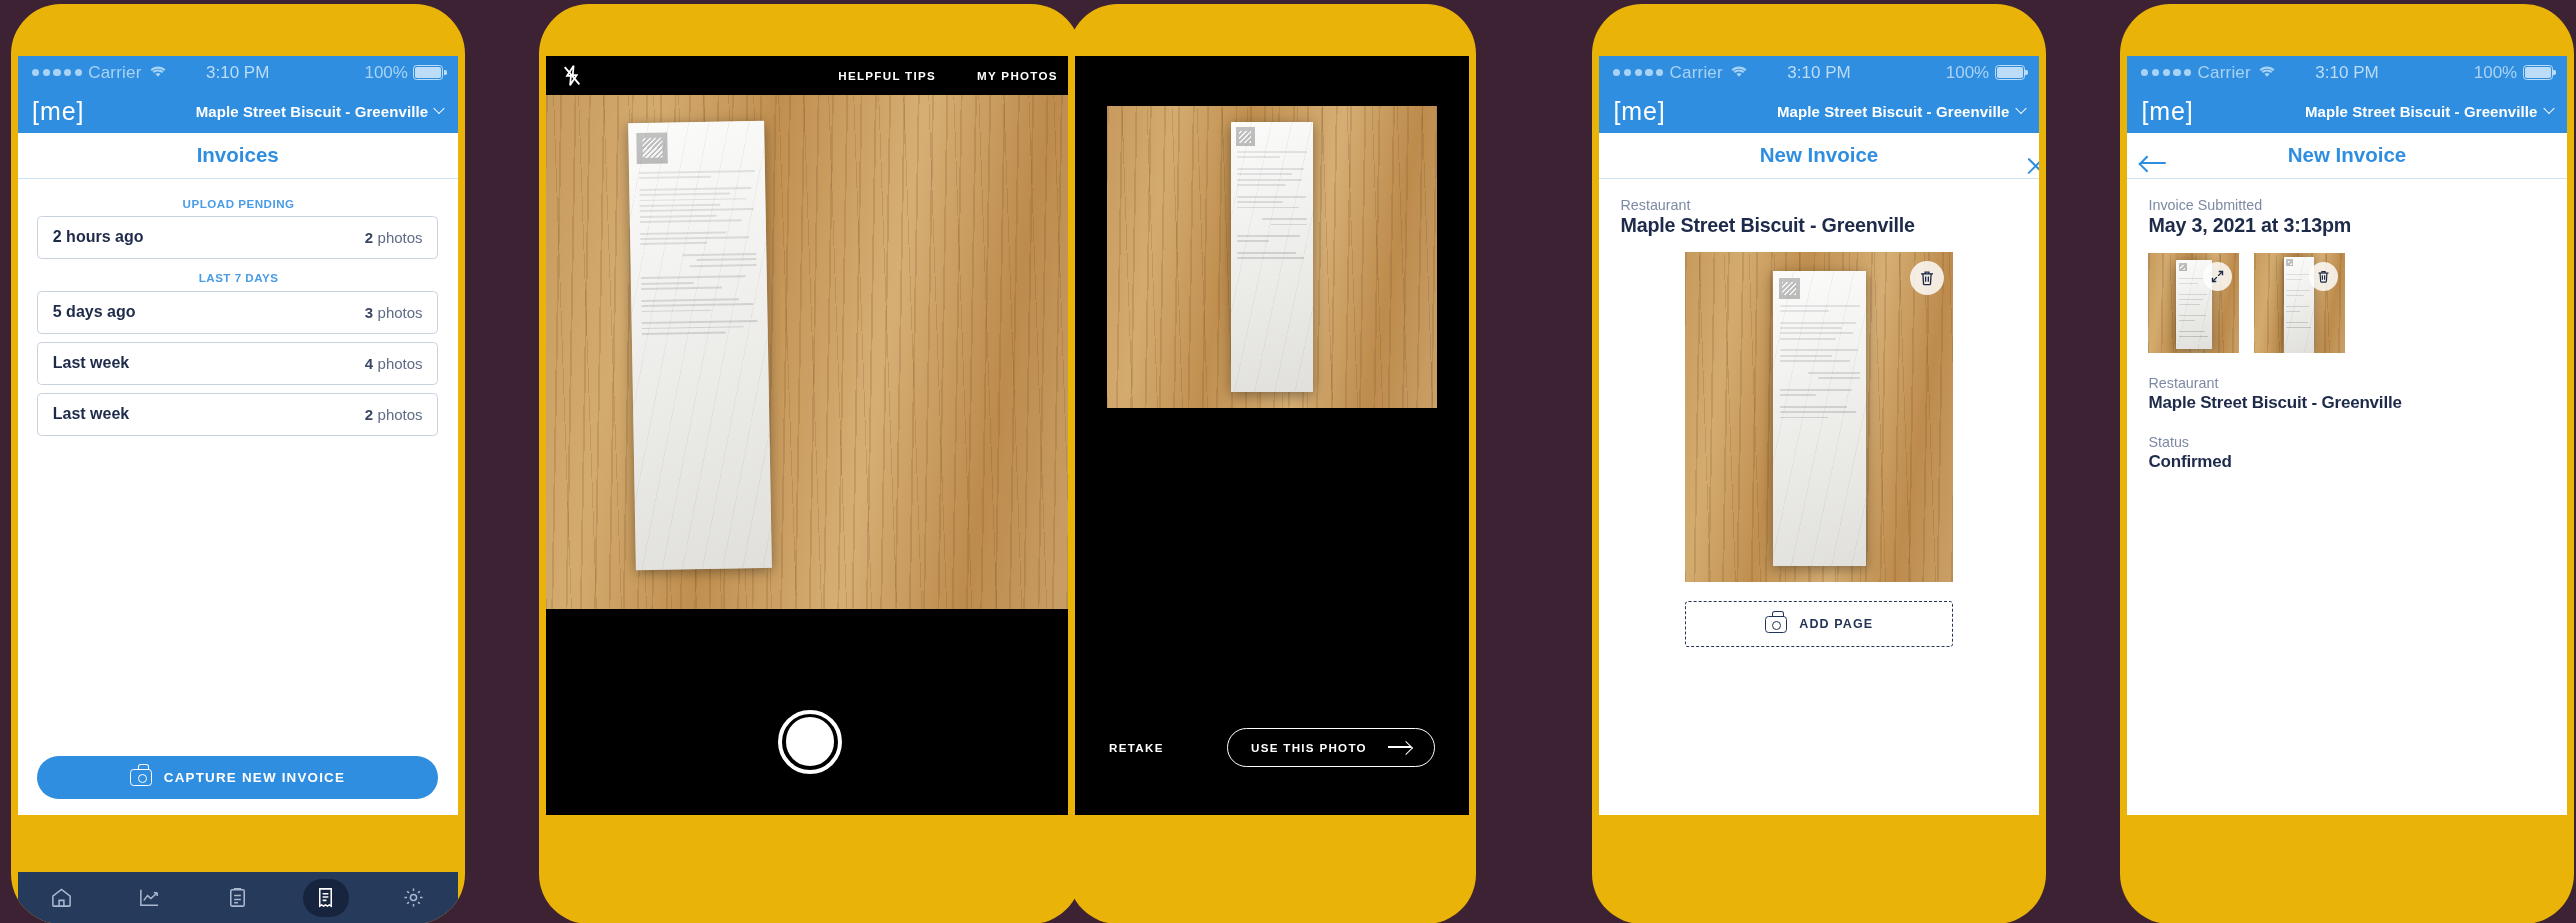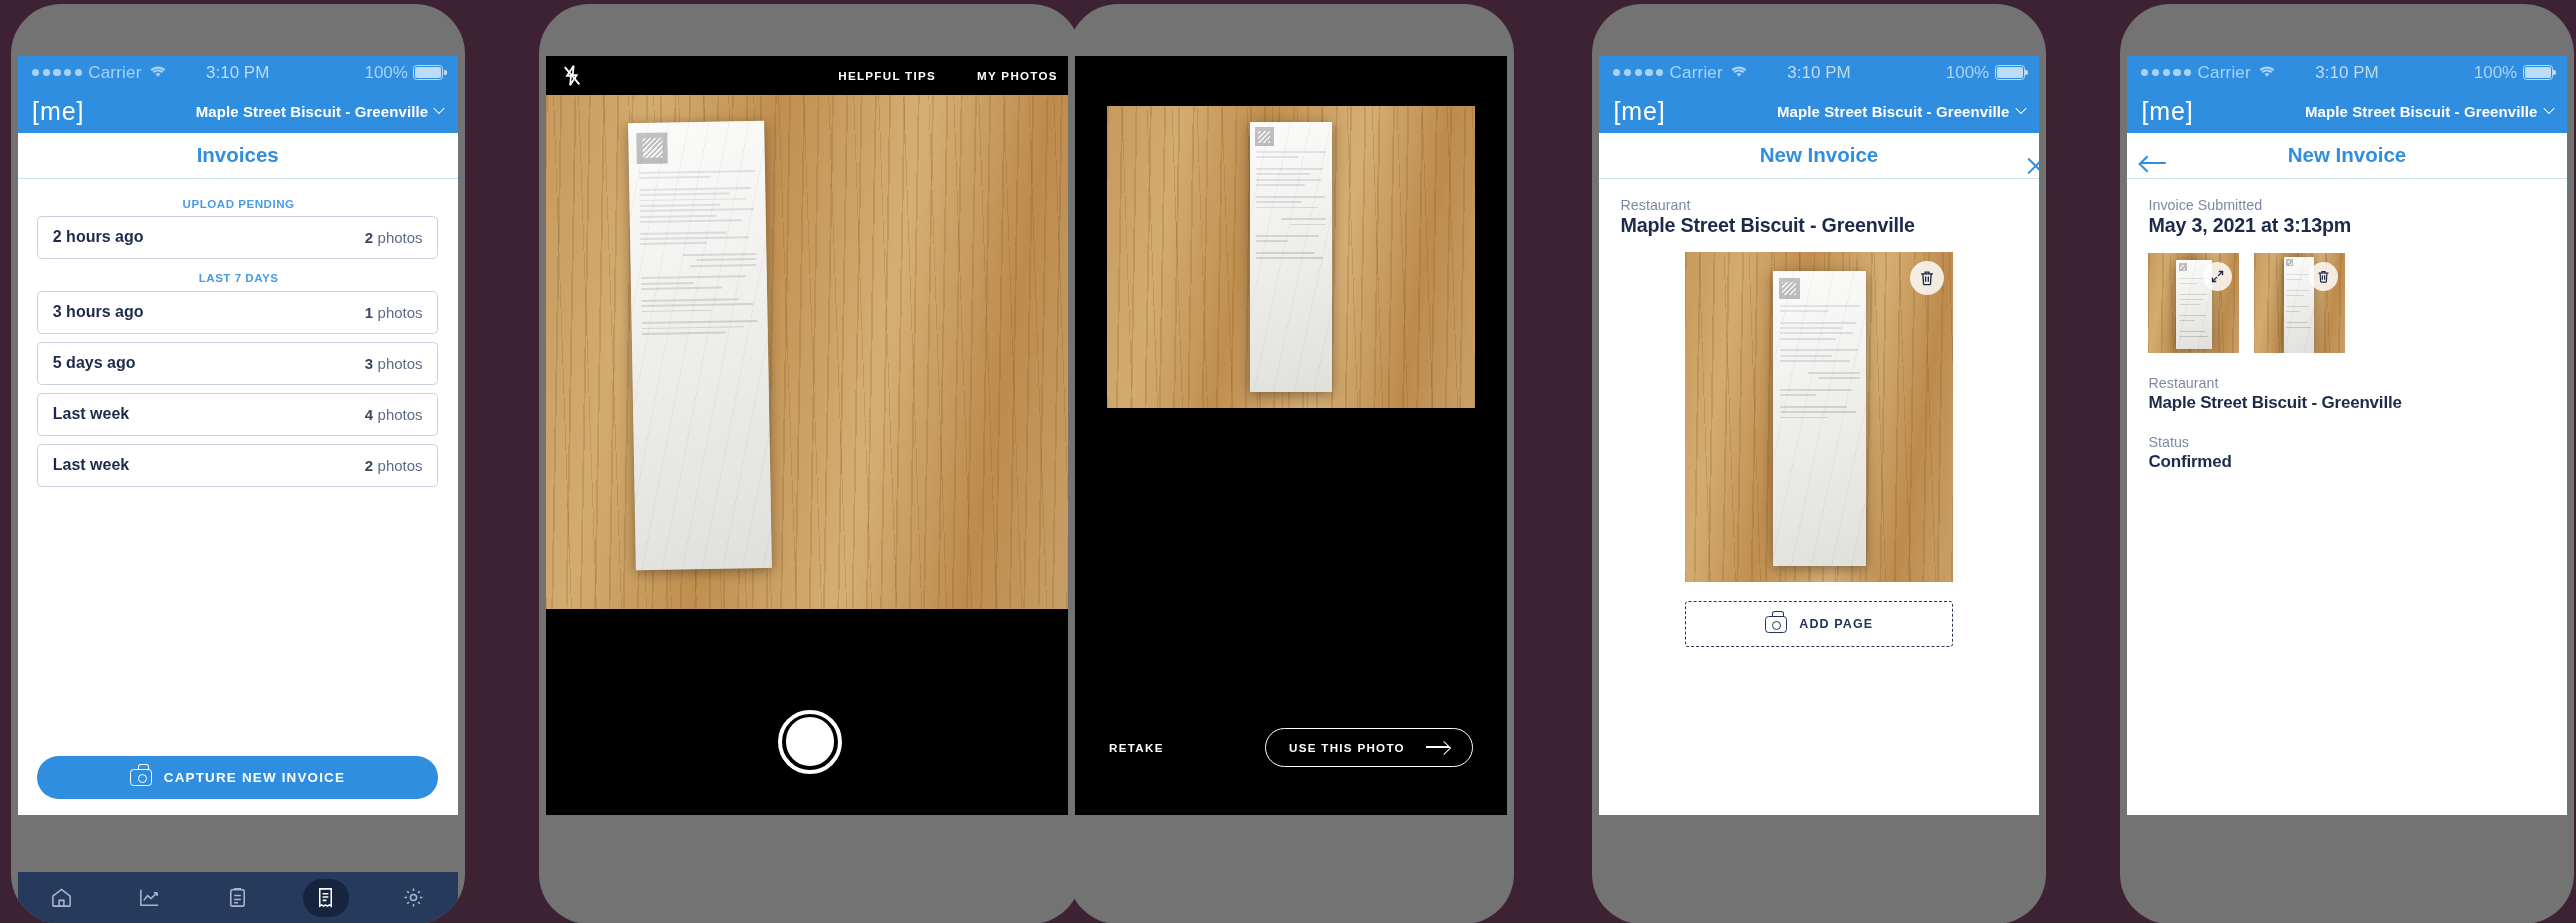--- a/index.html
+++ b/index.html
@@ -7,39 +7,39 @@
     width: 2576px; height: 924px;
     background: #3d2233;
     font-family: "Liberation Sans", sans-serif;
     overflow: hidden;
   }
   .stage { position: relative; width: 2576px; height: 924px; }
 
   
   .phone {
     position: absolute;
-    background: #737373;
+    background: #eab308;
     border-radius: 50px;
     overflow: hidden;
   }
   .screen {
     position: absolute;
     left: 0; right: 0;
     overflow: hidden;
     background: #fff;
   }
 
   
   #phone-1 { left: 10.7px;   top: 3.6px;  width: 454px; height: 920px; }
   #phone-1 .screen { top: 52px; bottom: 109px; left: 7.1px; right: 7.1px; }
 
   #phone-2 { left: 539px;  top: 3.6px;  width: 542px; height: 920px; }
   #phone-2 .screen { top: 52px; bottom: 109px; left: 7.1px; right: 7.1px; background:#000; }
 
-  #phone-3 { left: 1068px; top: 3.6px;  width: 446px; height: 920px; }
+  #phone-3 { left: 1068px; top: 3.6px;  width: 408px; height: 920px; }
   #phone-3 .screen { top: 52px; bottom: 109px; left: 7.1px; right: 7.1px; background:#000; }
 
   #phone-4 { left: 1592px; top: 3.6px;  width: 454px; height: 920px; }
   #phone-4 .screen { top: 52px; bottom: 109px; left: 7.1px; right: 7.1px; }
 
   #phone-5 { left: 2120px; top: 3.6px;  width: 454px; height: 920px; }
   #phone-5 .screen { top: 52px; bottom: 109px; left: 7.1px; right: 7.1px; }
 
   
   .statusbar {
@@ -299,24 +299,20 @@
       </div>
 
       <div class="list-body">
         <div class="group-label first">UPLOAD PENDING</div>
         <div class="inv-row">
           <span class="inv-label">2 hours ago</span>
           <span class="inv-count"><b>2</b><span>photos</span></span>
         </div>
 
         <div class="group-label">LAST 7 DAYS</div>
-        <div class="inv-row">
-          <span class="inv-label">3 hours ago</span>
-          <span class="inv-count"><b>1</b><span>photos</span></span>
-        </div>
         <div class="inv-row">
           <span class="inv-label">5 days ago</span>
           <span class="inv-count"><b>3</b><span>photos</span></span>
         </div>
         <div class="inv-row">
           <span class="inv-label">Last week</span>
           <span class="inv-count"><b>4</b><span>photos</span></span>
         </div>
         <div class="inv-row">
           <span class="inv-label">Last week</span>

